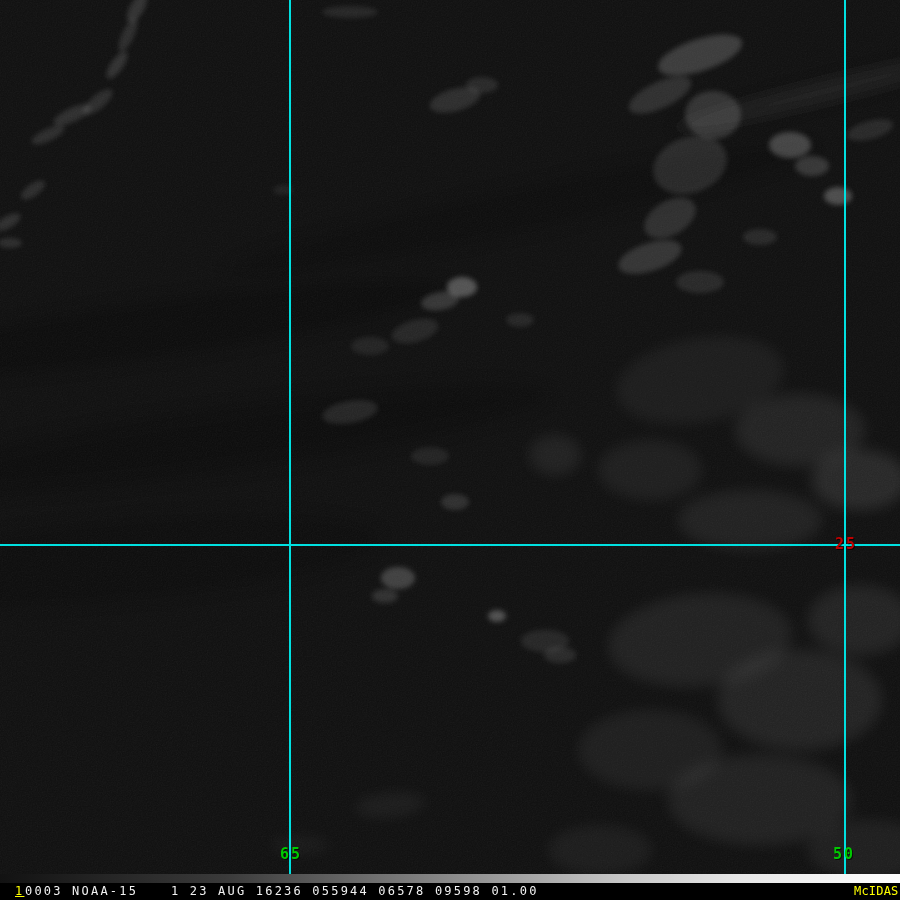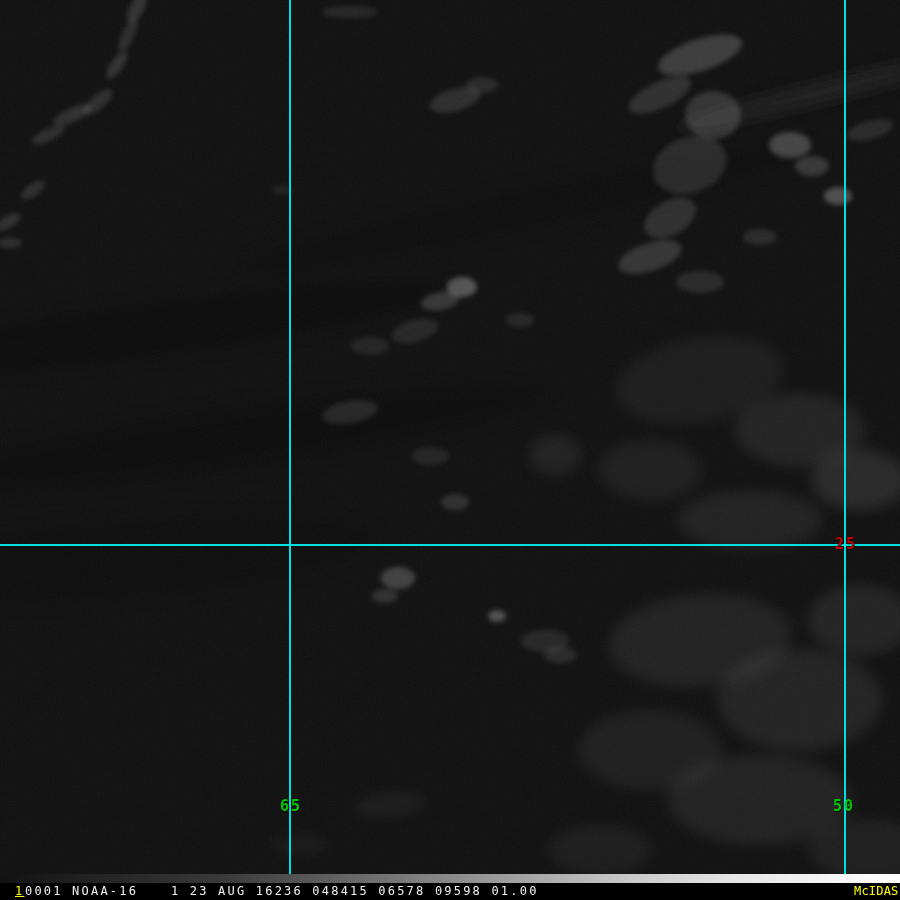--- a/index.html
+++ b/index.html
@@ -41,21 +41,21 @@
   .grid-label {
     position: absolute;
     transform: translateX(-50%);
     font-size: 15px;
     font-weight: bold;
     letter-spacing: 2px;
     line-height: 14px;
     white-space: pre;
     text-shadow: 1px 1px 0 rgba(0,0,0,0.65);
   }
-  .grid-label.lon { color: var(--longitude-label, #00c800); top: 799px; }
+  .grid-label.lon { color: var(--longitude-label, #00c800); top: 847px; }
   .grid-label.lon65 { left: 291px; }
   .grid-label.lon60 { left: 844px; }
   .grid-label.lat {
     color: var(--latitude-label, #c00000);
     top: 537px;
     left: 846px;
   }
   .grayscale-bar {
     position: absolute;
     left: 0;
@@ -197,18 +197,18 @@
   <div class="hline"></div>
 
   <div class="grid-label lat">25</div>
   <div class="grid-label lon lon65">65</div>
   <div class="grid-label lon lon60">50</div>
 
   <div class="grayscale-bar"></div>
 
   <div class="status-bar">
     <span class="frame-num">1</span>
-    <span class="dataset">0001 NOAA-16</span>
-    <span class="details">1 23 AUG 16236 048415 06578 09598 01.00</span>
+    <span class="dataset">0003 NOAA-15</span>
+    <span class="details">1 23 AUG 16236 055944 06578 09598 01.00</span>
     <span class="brand">McIDAS</span>
   </div>
 
 </div>
 
 </body></html>

